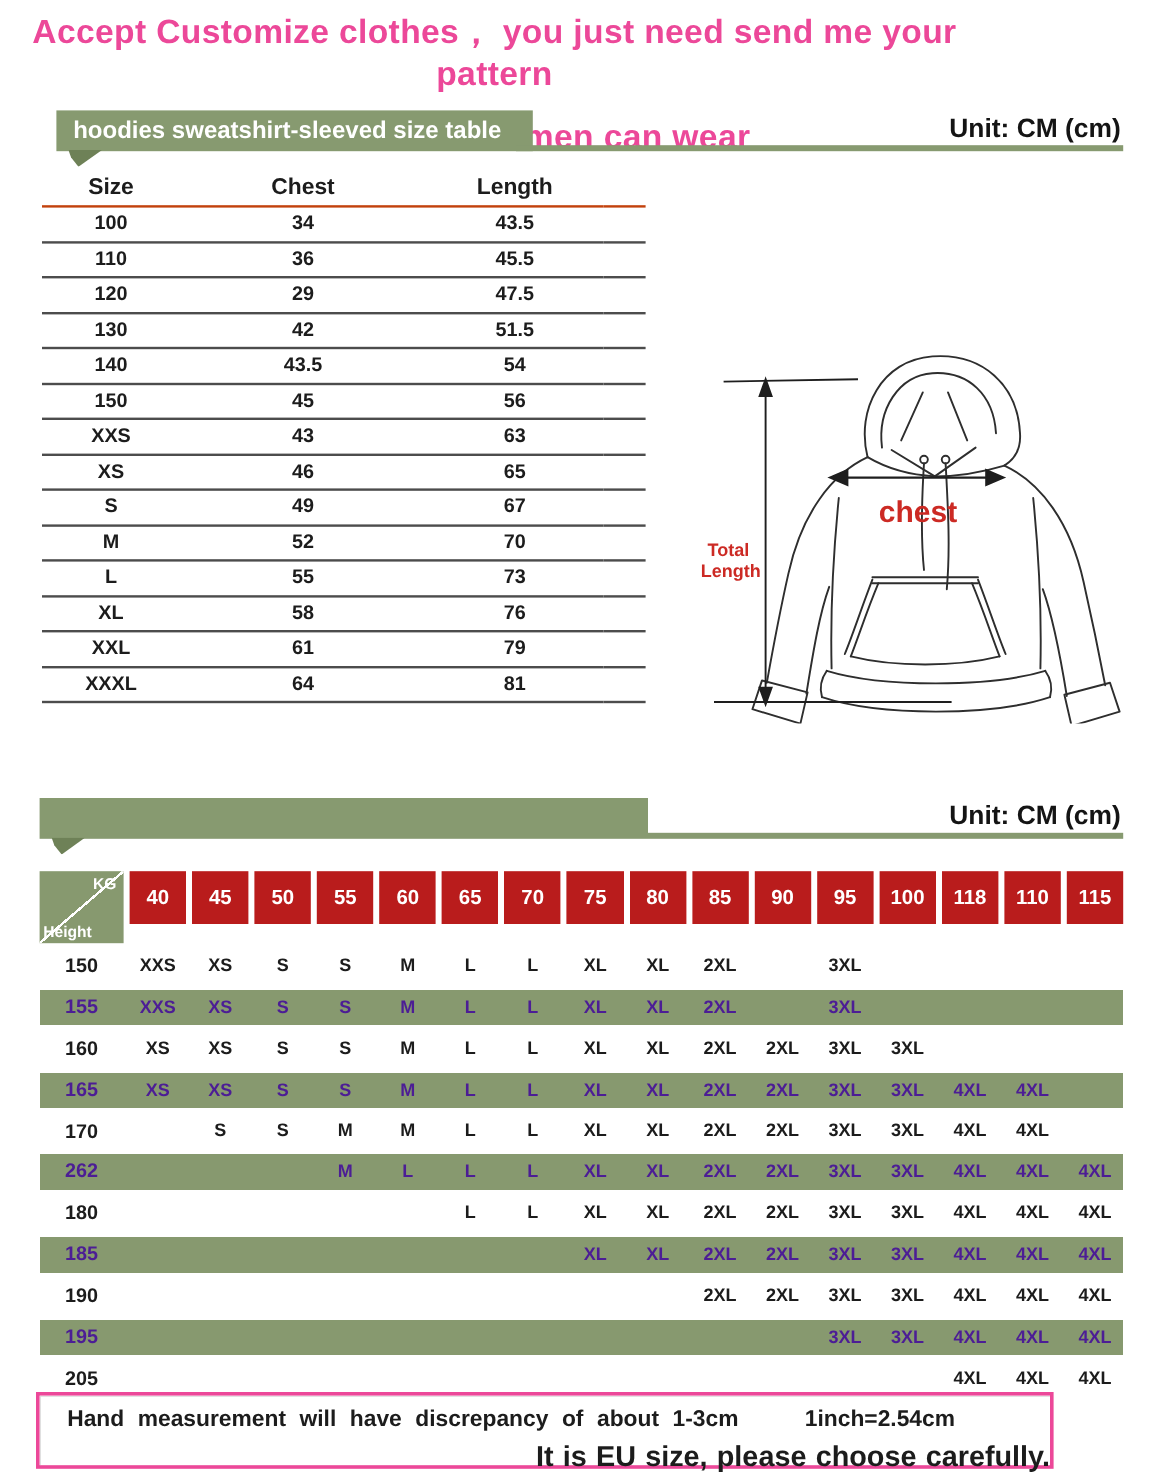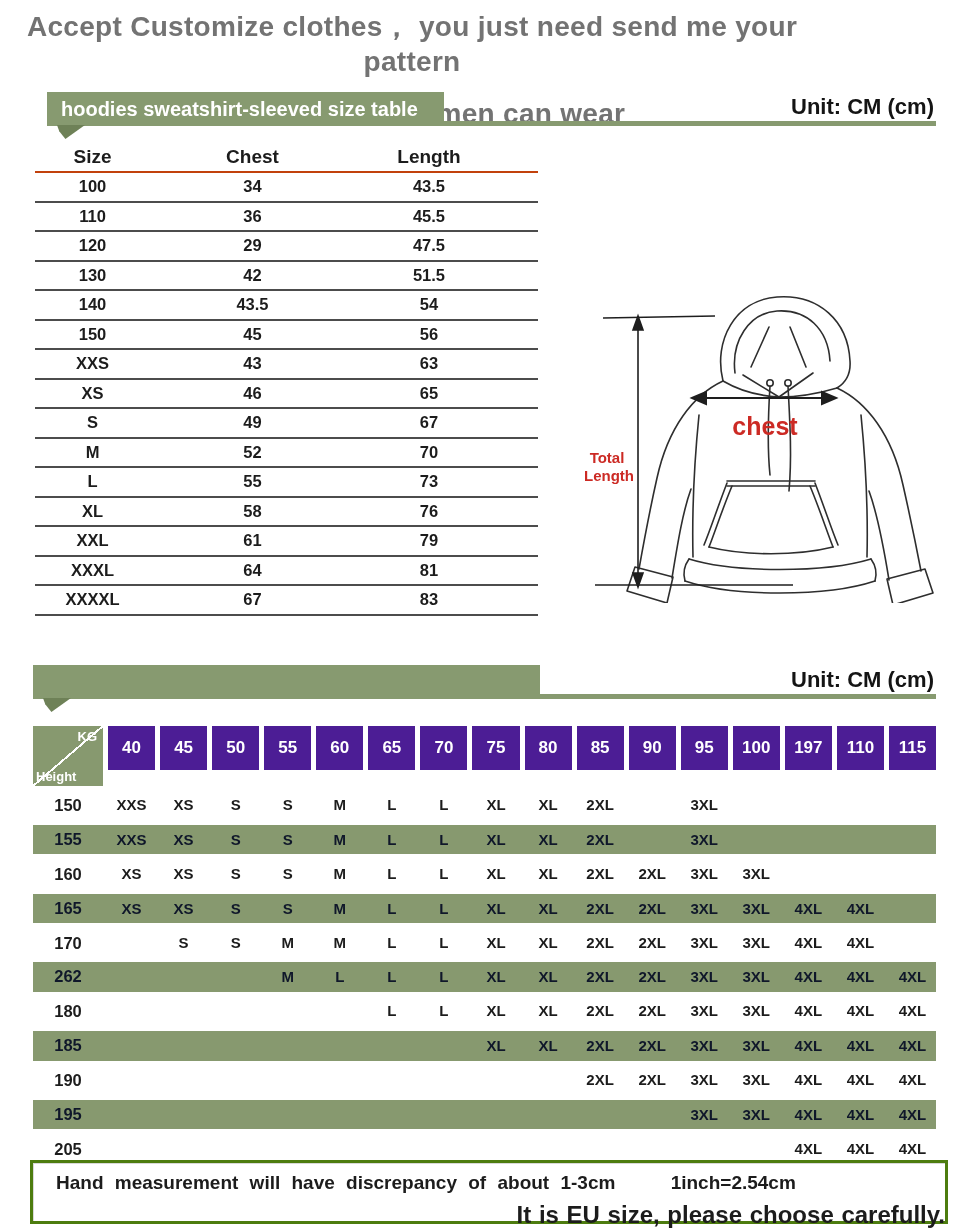--- a/index.html
+++ b/index.html
@@ -2,21 +2,21 @@
 <html><head>
 <meta charset="utf-8">
 <style>
   * { margin:0; padding:0; box-sizing:border-box; }
   html,body { background:#ffffff; }
   body { font-family:"Liberation Sans","DejaVu Sans",sans-serif; color:#1c1c1c; }
   .page { position:relative; width:960px; height:1229px; background:#fff; overflow:hidden; margin:0 auto; }
 
   
   .title { position:absolute; top:8px; left:0; width:824px; text-align:center;
-           font-weight:bold; font-size:28px; letter-spacing:.3px; color:#737373; }
+           font-weight:bold; font-size:28px; letter-spacing:.3px; color:#ec4899; }
   .title .t2 { margin-top:20px; }
 
   
   .banner { position:absolute; height:34px; background:#879A70; color:#fff;
             font-weight:bold; font-size:20px; line-height:34px; padding-left:14px; }
   .banner .tail { position:absolute; left:10px; bottom:-13px; width:28px; height:14px;
                   background:#6E8157; clip-path:polygon(0 0,100% 0,30% 100%,8% 45%); }
   .banner-line { position:absolute; height:5px; background:#879A70; }
   .unit { position:absolute; right:26px; font-weight:bold; font-size:22px; color:#141414; }
 
@@ -27,39 +27,39 @@
   .size-table td { font-weight:bold; font-size:16.5px; text-align:center; height:29.5px;
                    border-bottom:2px solid #4c4c4c; }
 
   
   .diagram { position:absolute; left:565px; top:283px; width:390px; height:320px; }
   .diagram svg { width:100%; height:100%; }
 
   
   .matrix { position:absolute; left:33px; top:726px; width:903px; }
   .mheader { display:grid; grid-template-columns:70px repeat(16,1fr); column-gap:5px; }
-  .wbox { background:#4c1d95; height:44px; line-height:44px; text-align:center;
+  .wbox { background:#b91c1c; height:44px; line-height:44px; text-align:center;
           color:#fff; font-weight:bold; font-size:17px; }
   .corner { position:relative; background:#87996F; height:60px; color:#fff;
             background-image:linear-gradient(to bottom right,
               rgba(0,0,0,0) calc(50% - 1px), #ffffff calc(50% - 1px),
               #ffffff calc(50% + 1px), rgba(0,0,0,0) calc(50% + 1px)); }
   .corner .kg { position:absolute; top:3px; right:6px; font-weight:bold; font-size:13px; }
   .corner .hgt { position:absolute; bottom:2px; left:3px; font-weight:bold; font-size:13px; }
   .mbody { margin-top:2px; }
   .mrow { display:grid; grid-template-columns:70px repeat(16,1fr); column-gap:5px; height:34.4px; }
   .mcell { text-align:center; line-height:34.4px; font-weight:bold; font-size:15px;
            white-space:nowrap; overflow:visible; }
   .mrow .hlabel { font-size:16.5px; }
-  .mrow.green { background:#87996F; background-clip:content-box; padding:2.5px 0; color:#0f172a; }
+  .mrow.green { background:#87996F; background-clip:content-box; padding:2.5px 0; color:#4c1d95; }
   .mrow.green .mcell { line-height:29.4px; }
 
   
-  .footer { position:absolute; left:30px; top:1160px; width:918px; height:64px;
-            border:3px solid #4d7c0f; box-shadow:inset 1px 1px 0 #d9d9d9; background:#fff;
+  .footer { position:absolute; left:30px; top:1160px; width:848px; height:64px;
+            border:3px solid #ec4899; box-shadow:inset 1px 1px 0 #d9d9d9; background:#fff;
             padding:9px 0 4px 23px; }
   .footer .l1 { font-weight:bold; font-size:19px; word-spacing:6px; }
   .footer .l1 .inch { margin-left:44px; word-spacing:1px; }
   .footer .l2 { font-weight:bold; font-size:24px; margin-top:7px; word-spacing:1px;text-align:right; }
 </style>
 </head>
 <body>
 
 <div class="page">
 
@@ -166,26 +166,20 @@
         <tr>
           <td>XXL</td>
           <td>61</td>
           <td>79</td>
           <td></td>
         </tr>
         <tr>
           <td>XXXL</td>
           <td>64</td>
           <td>81</td>
-          <td></td>
-        </tr>
-        <tr>
-          <td>XXXXL</td>
-          <td>67</td>
-          <td>83</td>
           <td></td>
         </tr>
       </tbody>
   </table>
 
   <div class="diagram">
     <svg viewBox="0 0 390 320">
       <g stroke="#2e2e2e" stroke-width="1.6" fill="none" stroke-linecap="round" stroke-linejoin="round">
 
         <path d="M158,98 C148,58 170,17 212,14 C254,11 283,38 285,78 C286,92 280,100 272,105"></path>
@@ -265,21 +259,21 @@
         <div class="wbox">55</div>
         <div class="wbox">60</div>
         <div class="wbox">65</div>
         <div class="wbox">70</div>
         <div class="wbox">75</div>
         <div class="wbox">80</div>
         <div class="wbox">85</div>
         <div class="wbox">90</div>
         <div class="wbox">95</div>
         <div class="wbox">100</div>
-        <div class="wbox">197</div>
+        <div class="wbox">118</div>
         <div class="wbox">110</div>
         <div class="wbox">115</div>
       </div>
     <div class="mbody">
         <div class="mrow">
           <div class="mcell hlabel">150</div>
           <div class="mcell">XXS</div>
           <div class="mcell">XS</div>
           <div class="mcell">S</div>
           <div class="mcell">S</div>

